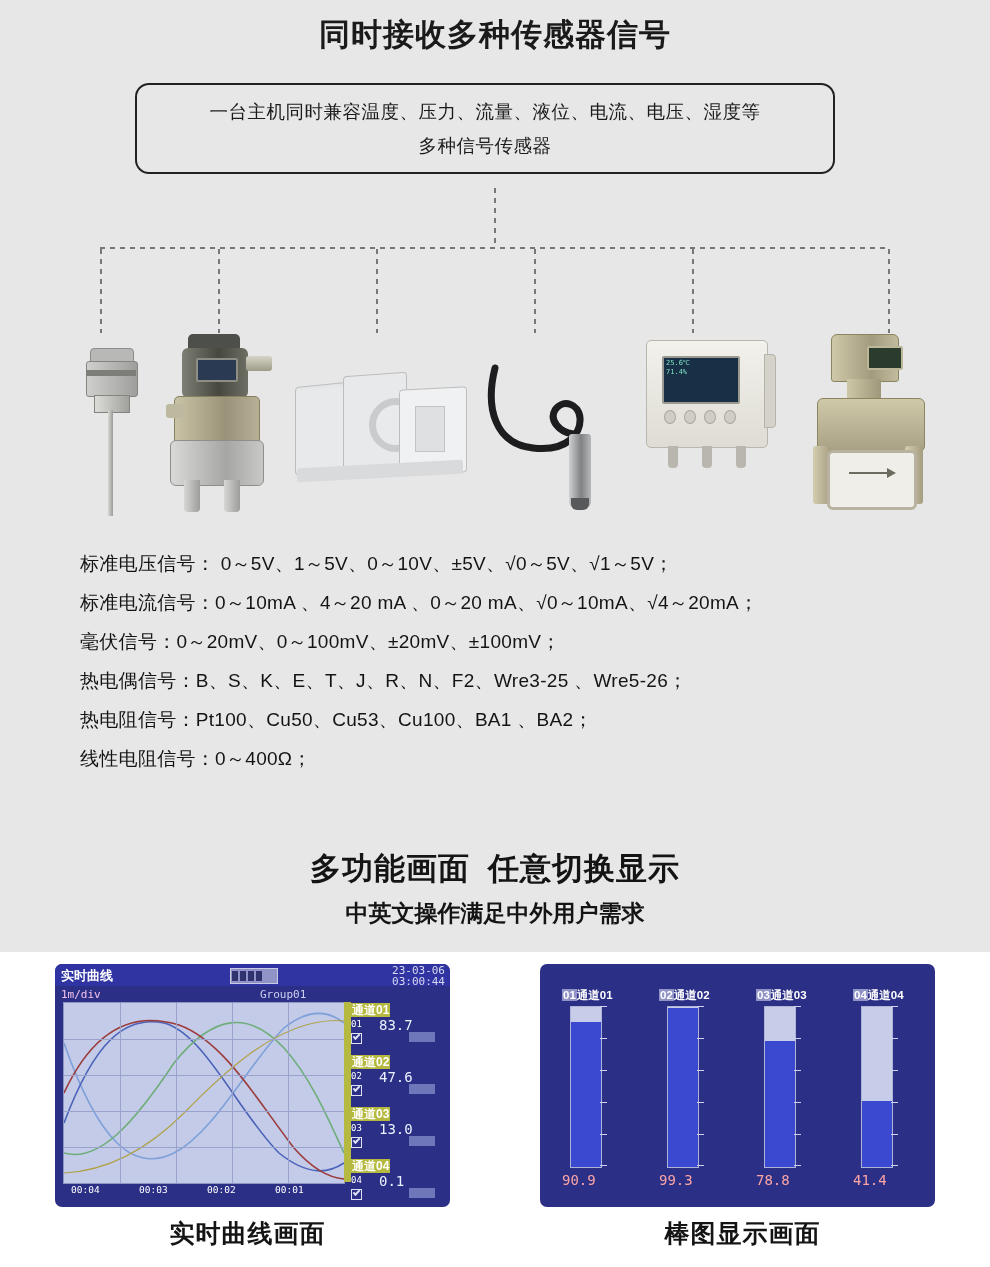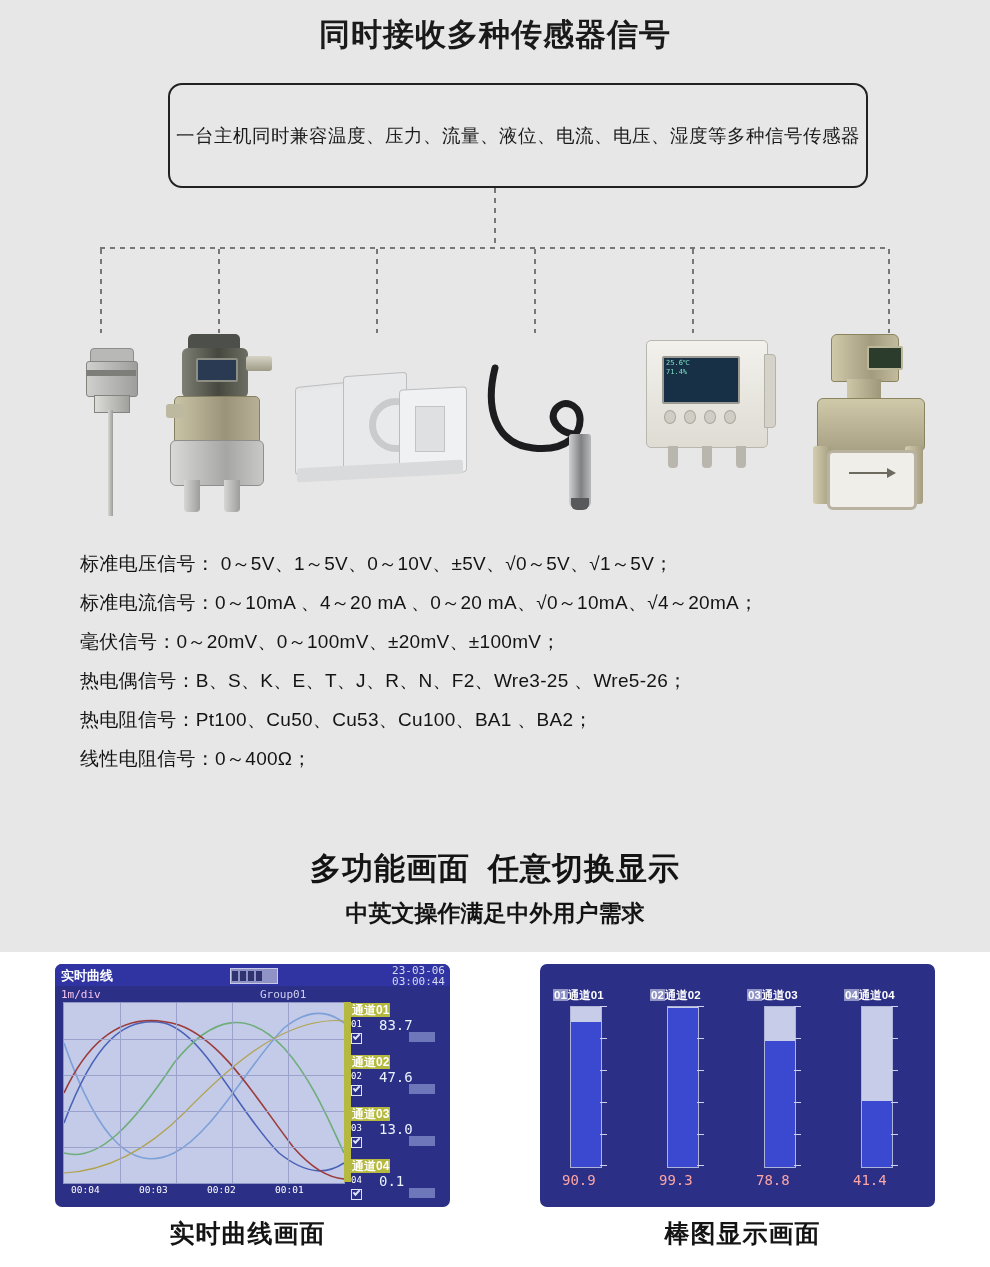--- a/index.html
+++ b/index.html
@@ -12,24 +12,24 @@
     position:relative;
   }
   .page{position:relative;width:990px;height:1267px;}
 
   
   .title1{
     position:absolute;left:0;top:14px;width:990px;text-align:center;
     font-size:31px;font-weight:bold;letter-spacing:1px;color:#1a1a1a;
   }
   .callout{
-    position:absolute;left:135px;top:83px;width:700px;height:105px;
+    position:absolute;left:135px;top:83px;width:700px;height:91px;
     border:2px solid #222;border-radius:14px;background:transparent;
     box-sizing:border-box;
-    display:flex;flex-direction:row;align-items:center;justify-content:center;margin-left:33px;
+    display:flex;flex-direction:column;align-items:center;justify-content:center;
   }
   .callout div{font-size:18.5px;line-height:34px;color:#1b1b1b;letter-spacing:.5px;}
   .v-main{position:absolute;left:494px;top:188px;width:2px;height:60px;
     background:repeating-linear-gradient(to bottom,#777 0 5px,transparent 5px 10px);}
   .h-main{position:absolute;left:100px;top:247px;width:790px;height:2px;
     background:repeating-linear-gradient(to right,#777 0 5px,transparent 5px 10px);}
   .drop{position:absolute;top:249px;width:2px;height:84px;
     background:repeating-linear-gradient(to bottom,#777 0 5px,transparent 5px 10px);}
 
   
@@ -136,21 +136,21 @@
   .chnum{position:absolute;left:0;top:17px;font-size:9px;color:#fff;font-family:"DejaVu Sans Mono",monospace;}
   .chval{position:absolute;left:14px;top:15px;font-size:14px;color:#eaf3ff;font-family:"DejaVu Sans Mono",monospace;margin-left:14px;}
   .chbox{position:absolute;left:0;top:31px;width:9px;height:9px;border:1px solid #dfe2f5;}
   .chbox:after{content:"";position:absolute;left:1px;top:0px;width:5px;height:2px;border-left:2px solid #dfe2f5;border-bottom:2px solid #dfe2f5;transform:rotate(-45deg);}
   .chbar{position:absolute;left:58px;top:30px;width:26px;height:10px;background:#6f77bb;}
   .sidebarst{position:absolute;left:289px;top:38px;width:7px;height:180px;background:#b5b93f;}
 
   
   .bars{position:absolute;left:6px;top:24px;width:383px;height:214px;}
   .bcol{position:absolute;top:0;width:90px;}
-  .bhead{position:absolute;top:0;left:7px;font-size:11.5px;color:#ffffff;font-weight:bold;white-space:nowrap;}
+  .bhead{position:absolute;top:0;left:16px;font-size:11.5px;color:#ffffff;font-weight:bold;white-space:nowrap;}
   .bhead .idx{background:#8f93c6;color:#fff;padding:0 1px;}
   .btrack{position:absolute;top:18px;left:24px;width:30px;height:160px;background:#c7cde9;border:1px solid #aeb4d8;}
   .bfill{position:absolute;left:0;bottom:0;width:100%;background:#3a49cf;}
   .bticks{position:absolute;top:18px;left:54px;width:9px;height:160px;}
   .bticks i{position:absolute;left:0;width:7px;height:1px;background:#ced2ee;}
   .bval{position:absolute;top:184px;left:16px;font-size:14px;color:#fca5a5;font-family:"DejaVu Sans Mono",monospace;}
 </style>
 </head>
 <body>
 

